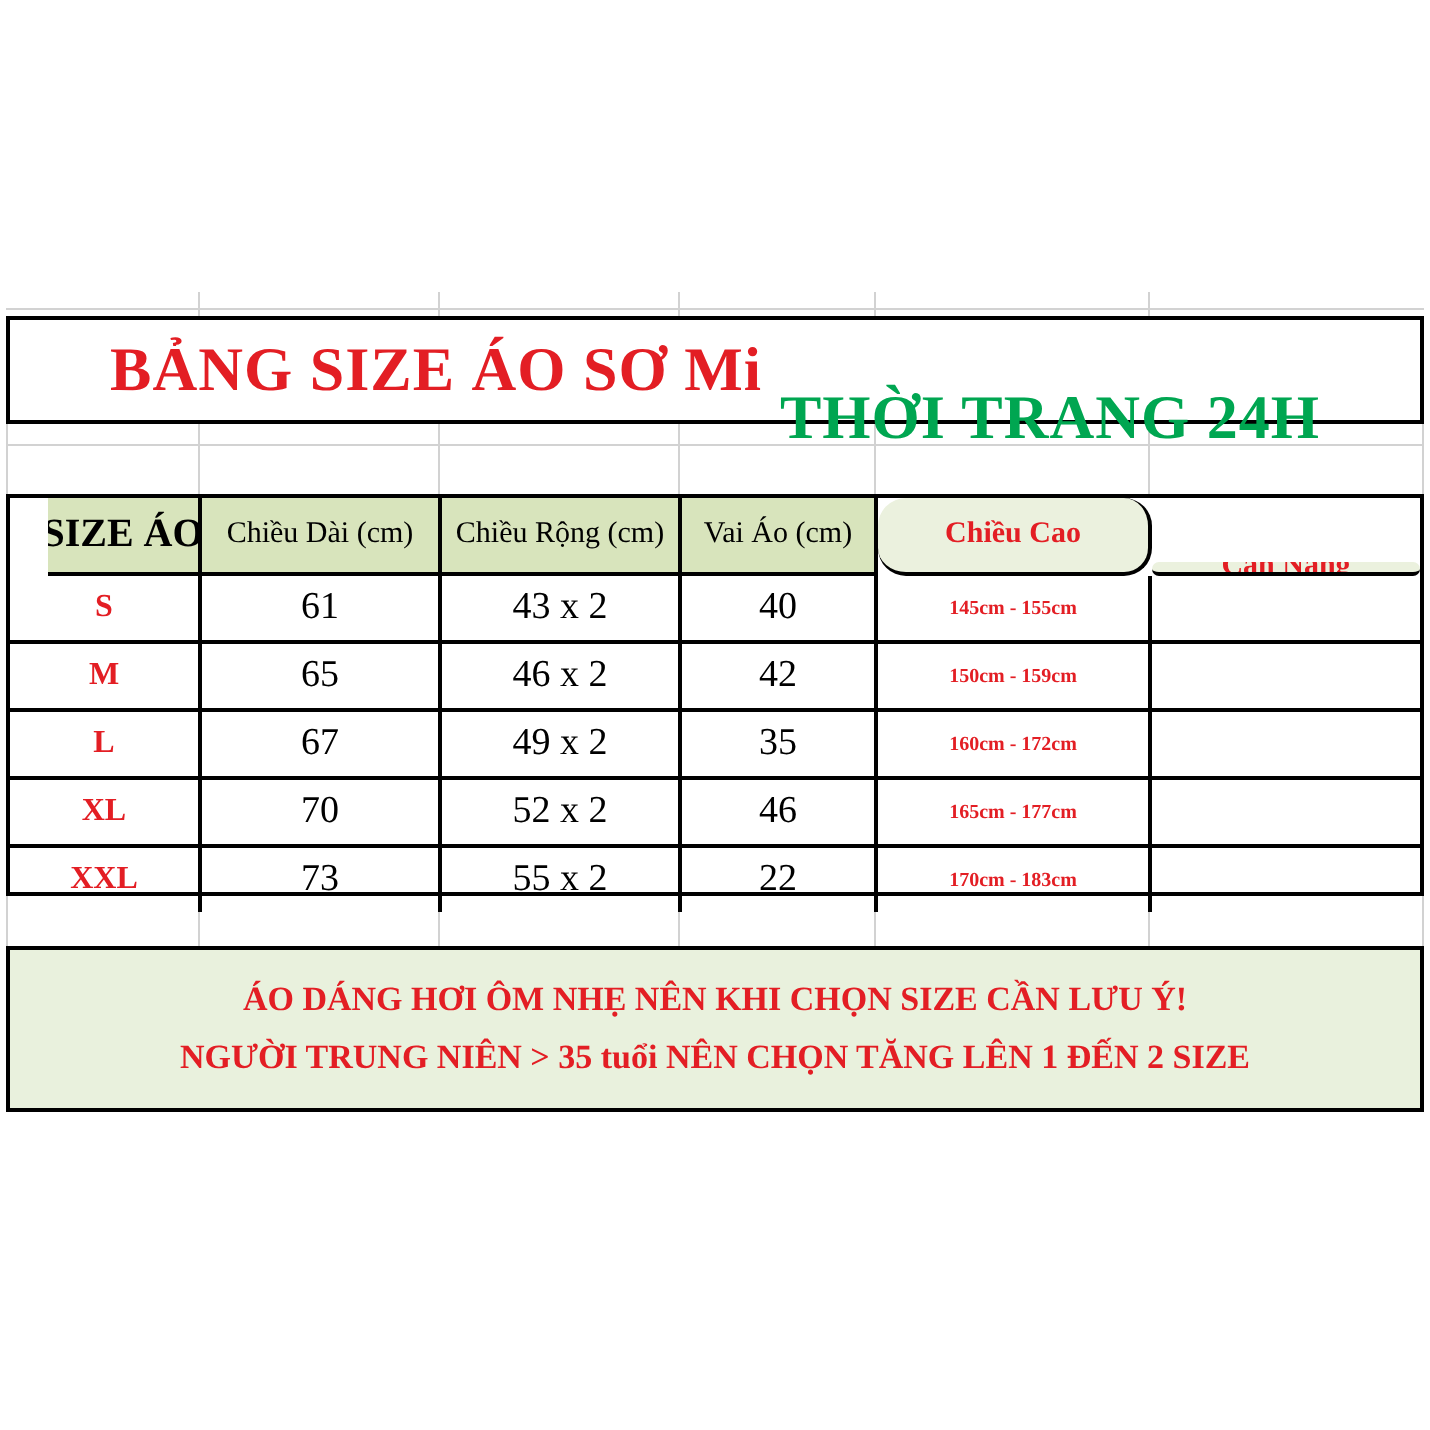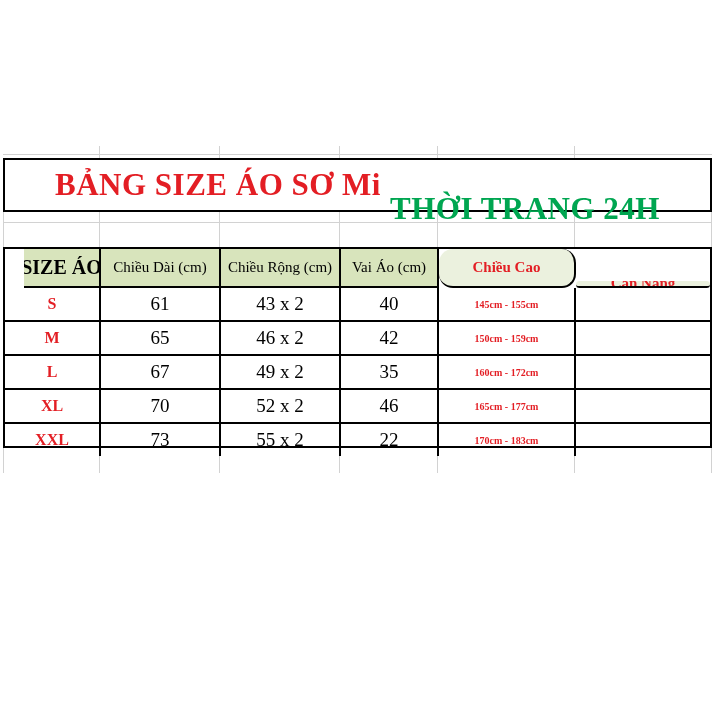--- a/index.html
+++ b/index.html
@@ -129,14 +129,18 @@
     <div class="row">
       <div class="cell sz red-bold last-row">XXL</div>
       <div class="cell last-row">73</div>
       <div class="cell last-row">55 x 2</div>
       <div class="cell last-row">22</div>
       <div class="cell rng red-bold last-row">170cm - 183cm</div>
       <div class="cell rng red-bold last-col last-row">(75 - 83) kg</div>
     </div>
   </div>
 
+  <div class="note-box">
+    <div>ÁO DÁNG HƠI ÔM NHẸ NÊN KHI CHỌN SIZE CẦN LƯU Ý!</div>
+    <div>NGƯỜI TRUNG NIÊN &gt; 35 tuổi NÊN CHỌN TĂNG LÊN 1 ĐẾN 2 SIZE</div>
+  </div>
 
 </div>
 
 </body></html>

